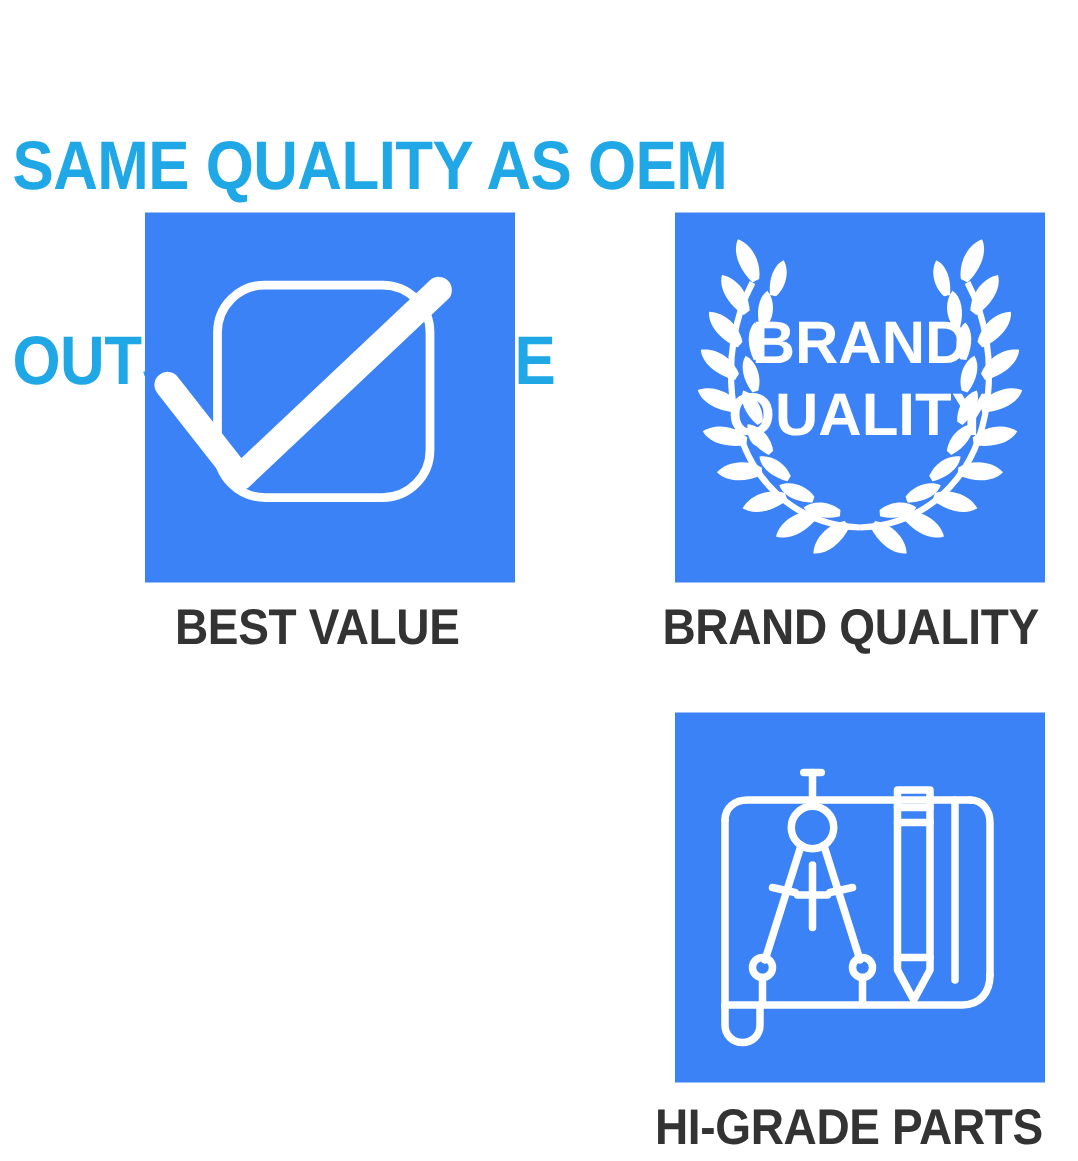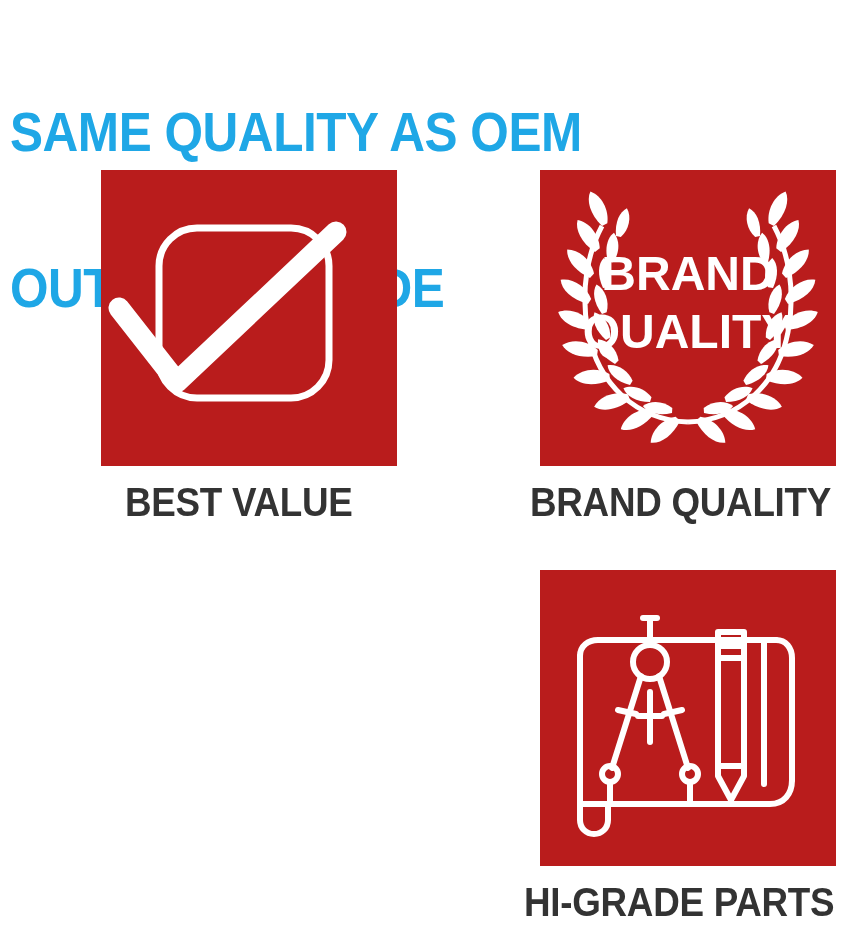--- a/index.html
+++ b/index.html
@@ -48,28 +48,28 @@
   }
   .feature-row {
     position: relative;
     height: 400px;
   }
   .feature-cell {
     position: absolute;
     top: 0;
     width: 300px;
   }
-  .cell-col-0 { left: 101px; }
+  .cell-col-0 { left: 116px; }
   .cell-col-1 { left: 540px; }
 
   .tile {
     position: relative;
     width: 296px;
     height: 296px;
-    background: #b91c1c;
+    background: #3b82f6;
     box-sizing: border-box;
   }
   .tile svg {
     display: block;
     width: 296px;
     height: 296px;
   }
 
   .feature-label {
     margin-top: 14px;

